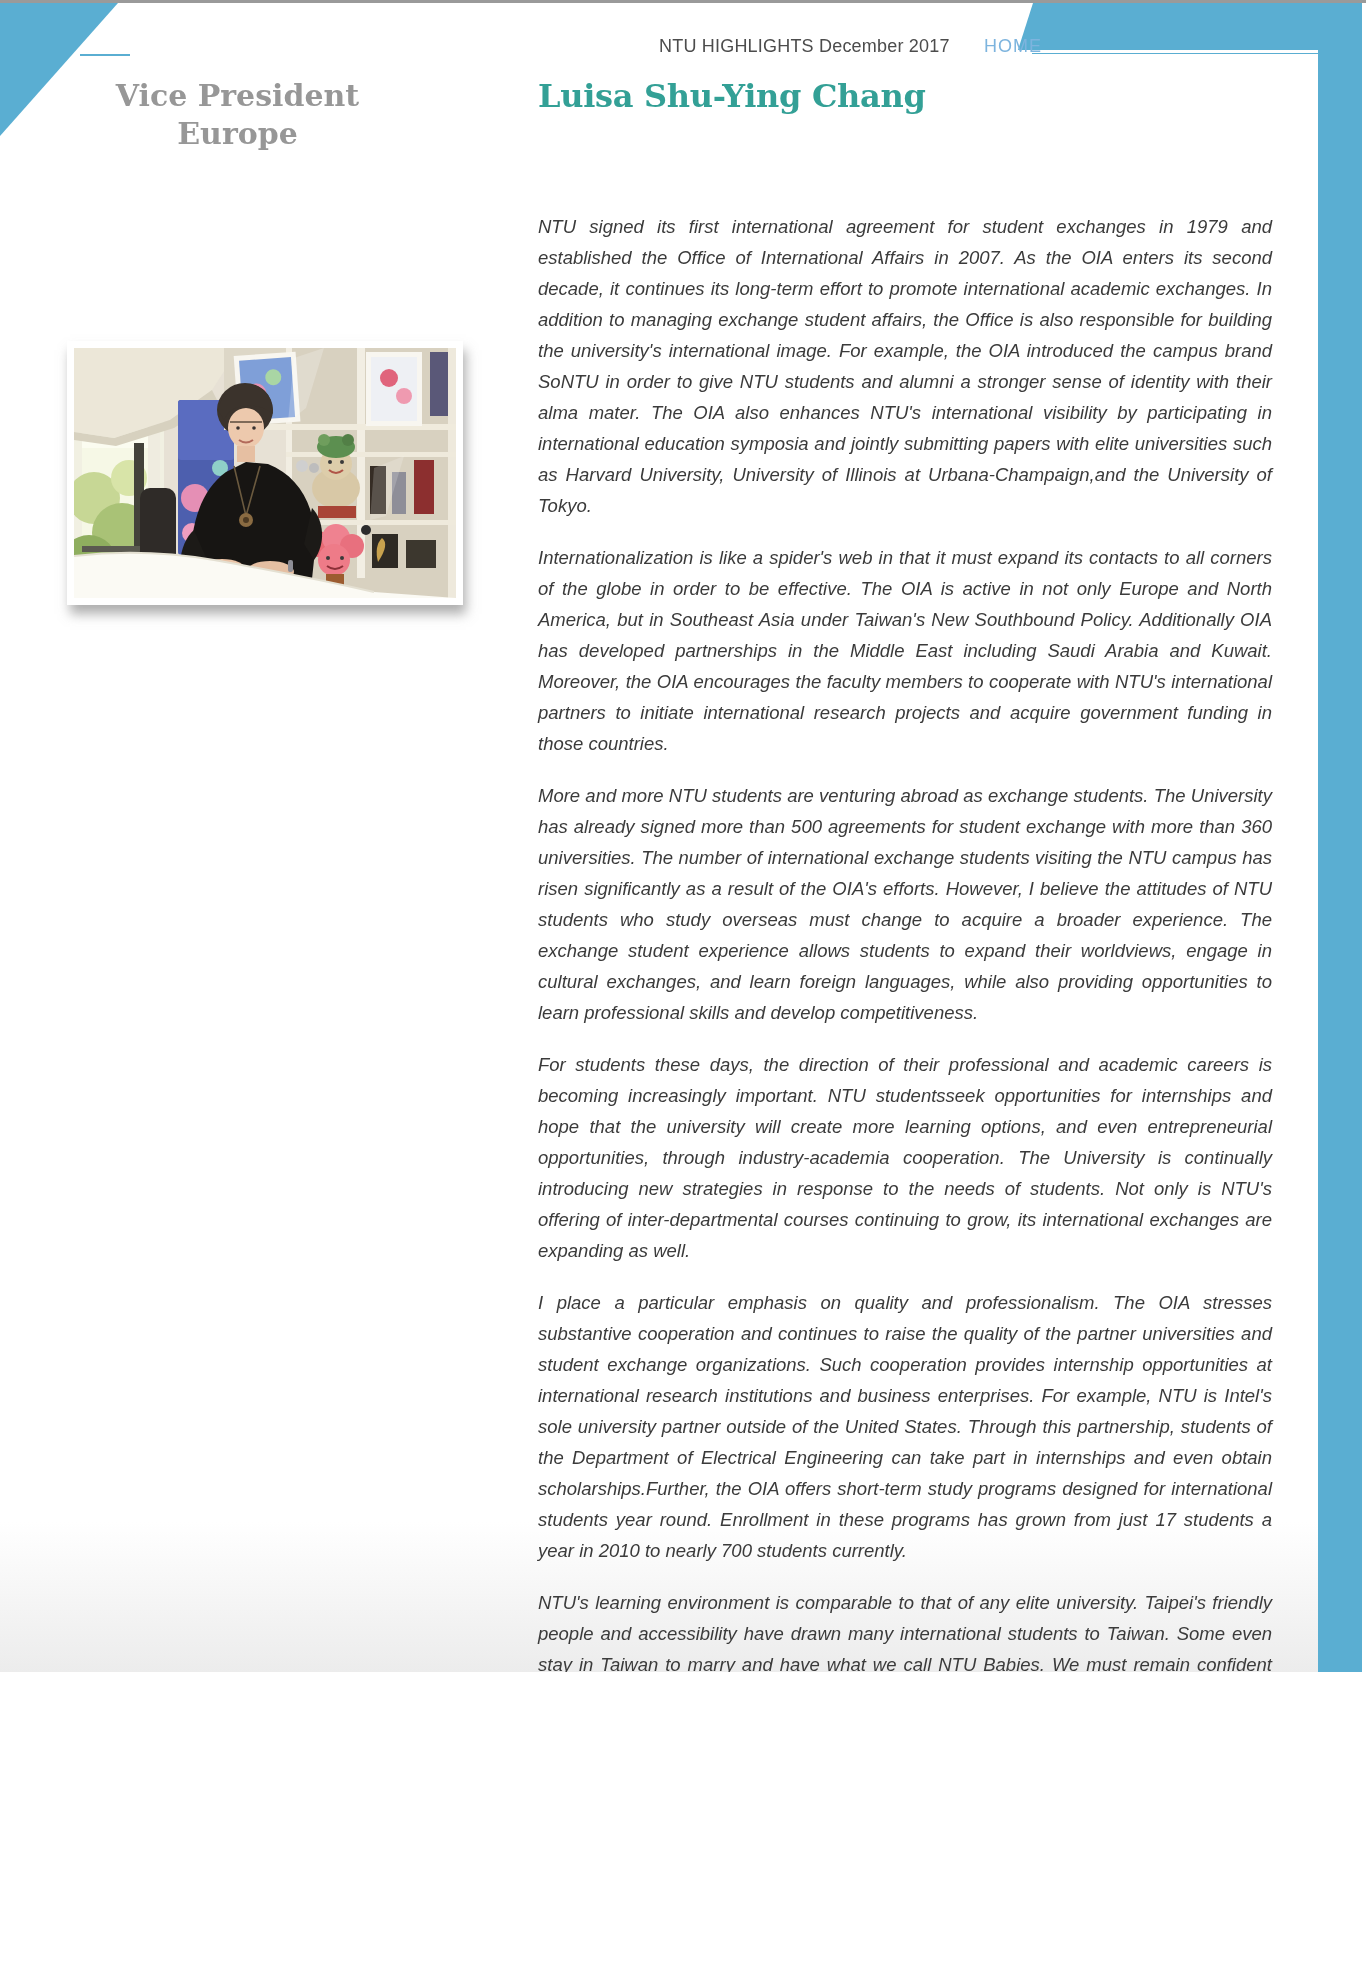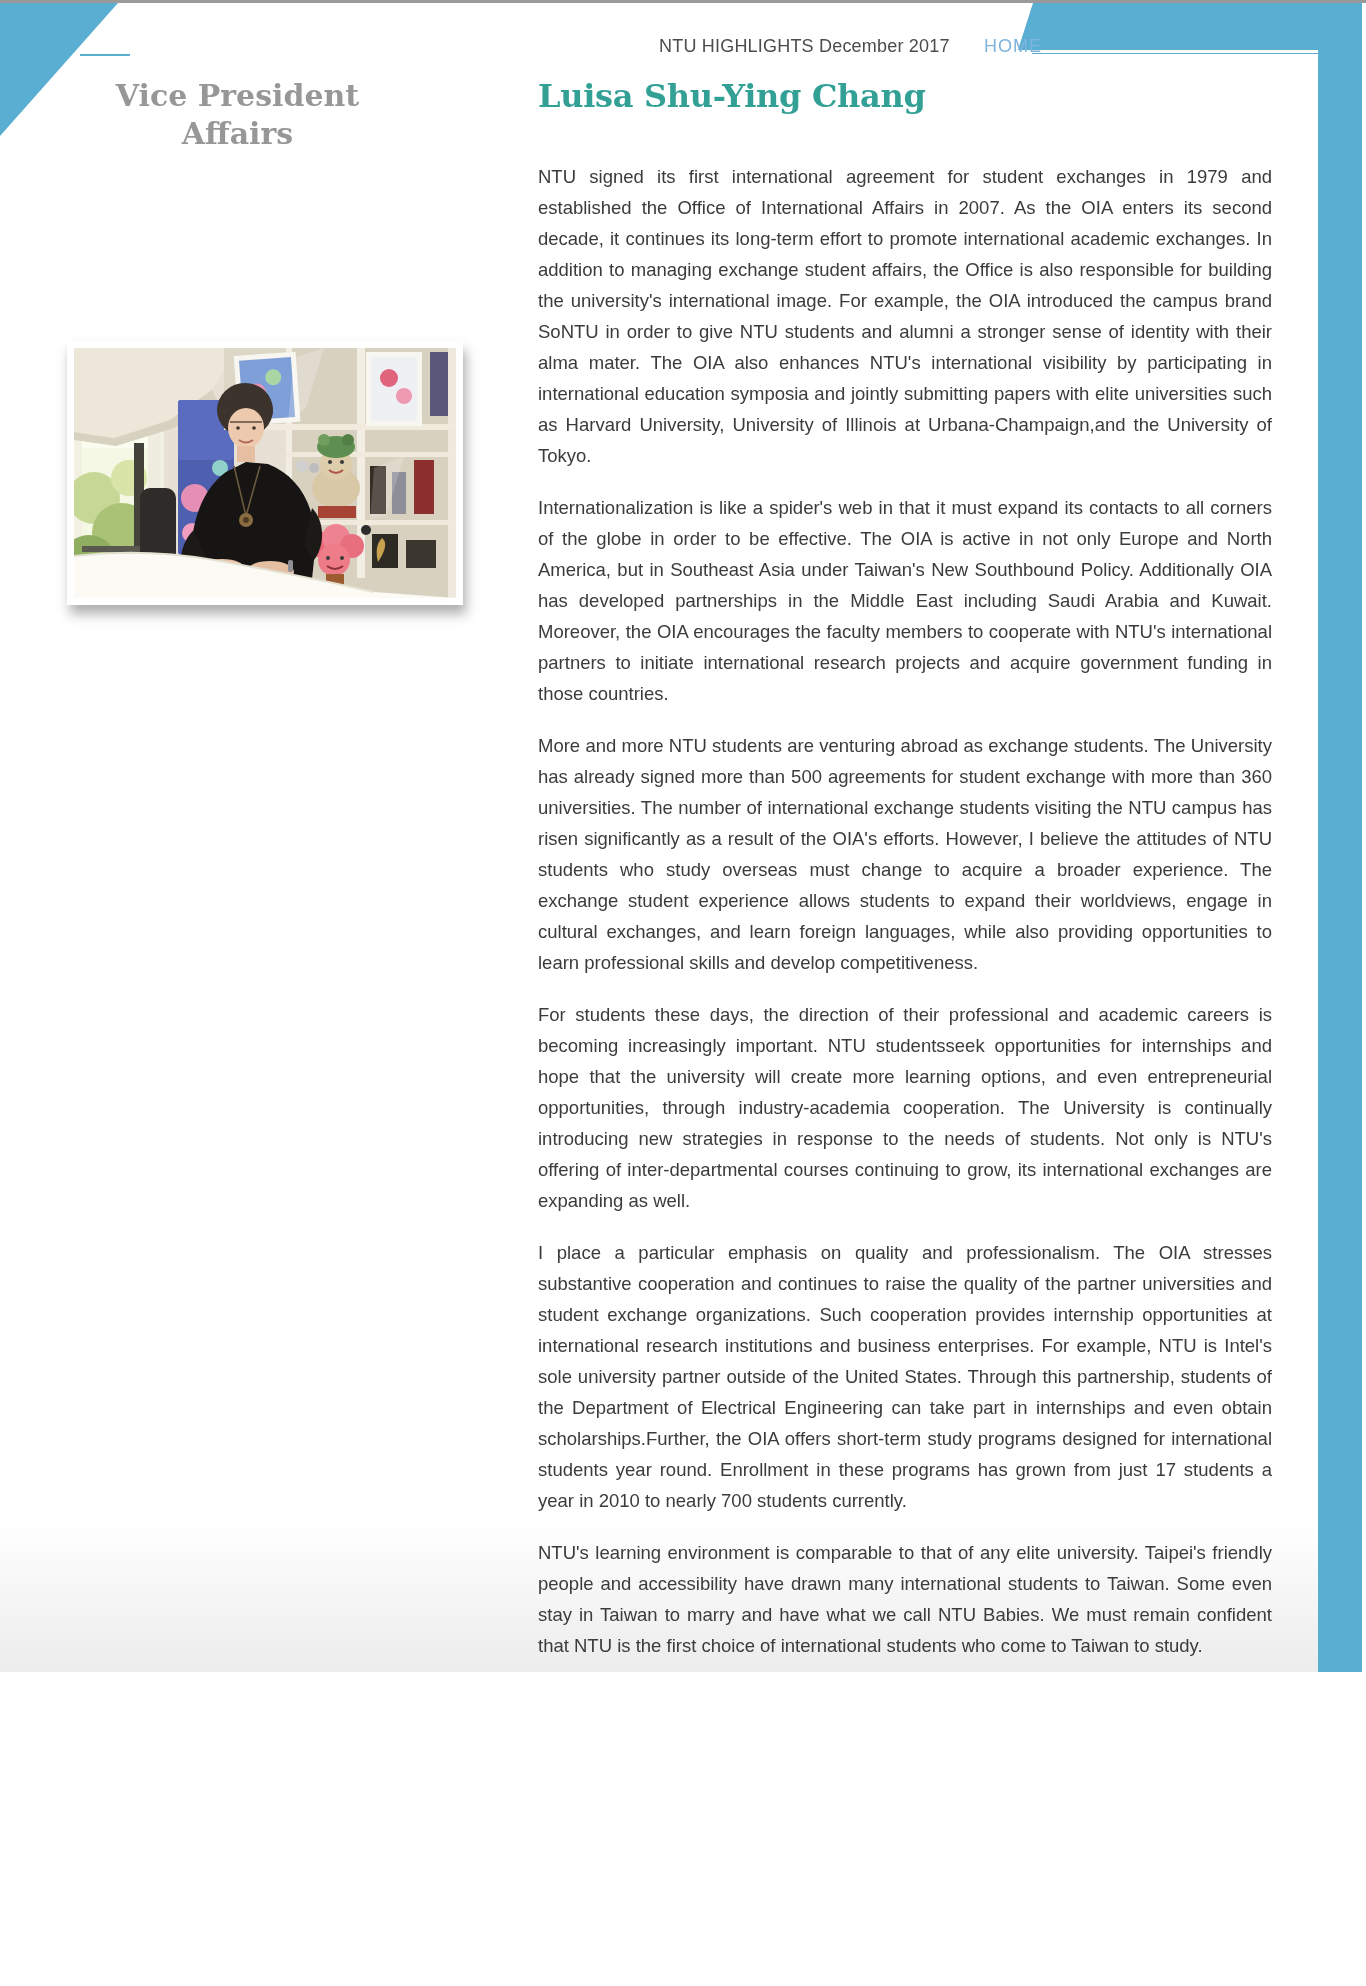--- a/index.html
+++ b/index.html
@@ -24,44 +24,44 @@
         text-decoration:none;cursor:pointer;}
 
   
   .sidebar-title{position:absolute;top:77px;left:0;width:475px;text-align:center;
         font-family:"DejaVu Serif",serif;font-weight:bold;font-size:30px;line-height:38px;color:#979797;}
   .portrait-photo{position:absolute;top:341px;left:67px;margin:0;background:#ffffff;padding:7px;
         box-shadow:3px 9px 11px rgba(110,110,110,.55);line-height:0;}
 
   
   .article{position:absolute;top:74px;left:538px;width:734px;}
-  .article h1{margin:0 0 43px 0;font-family:"DejaVu Serif",serif;font-weight:bold;
+  .article h1{margin:0 0 93px 0;font-family:"DejaVu Serif",serif;font-weight:bold;
         font-size:32px;line-height:44px;color:#33a096;letter-spacing:-.3px;}
   .article p{margin:6px 0 21px 0;font-size:18.5px;line-height:31px;color:#3b3b3b;
-        text-align:justify;}
+        text-align:justify;font-style:italic;}
 </style>
 </head>
 <body>
 
 <div class="page">
 
   <div class="top-border"></div>
   <div class="corner-triangle"></div>
   <div class="corner-accent-line"></div>
   <div class="banner-parallelogram"></div>
   <div class="banner-underline"></div>
   <div class="right-edge-bar"></div>
   <div class="bottom-fade"></div>
 
   <div class="masthead">NTU HIGHLIGHTS December 2017</div>
   <a class="home-link">HOME</a>
 
   <div class="sidebar-title">
     <div>Vice President</div>
-    <div>Affairs</div>
+    <div>Europe</div>
   </div>
 
   <figure class="portrait-photo" title="Luisa Shu-Ying Chang seated at a white desk in her office, window at left, display shelf with plush mascots at right">
     <svg width="382" height="250" viewBox="0 0 382 250" xmlns="http://www.w3.org/2000/svg">
 
       <rect width="382" height="250" fill="#e7e1d5"></rect>
 
       <g>
         <rect x="0" y="30" width="90" height="220" fill="#f1f0e2"></rect>
         <rect x="8" y="55" width="70" height="195" fill="#f6f8e6"></rect>

